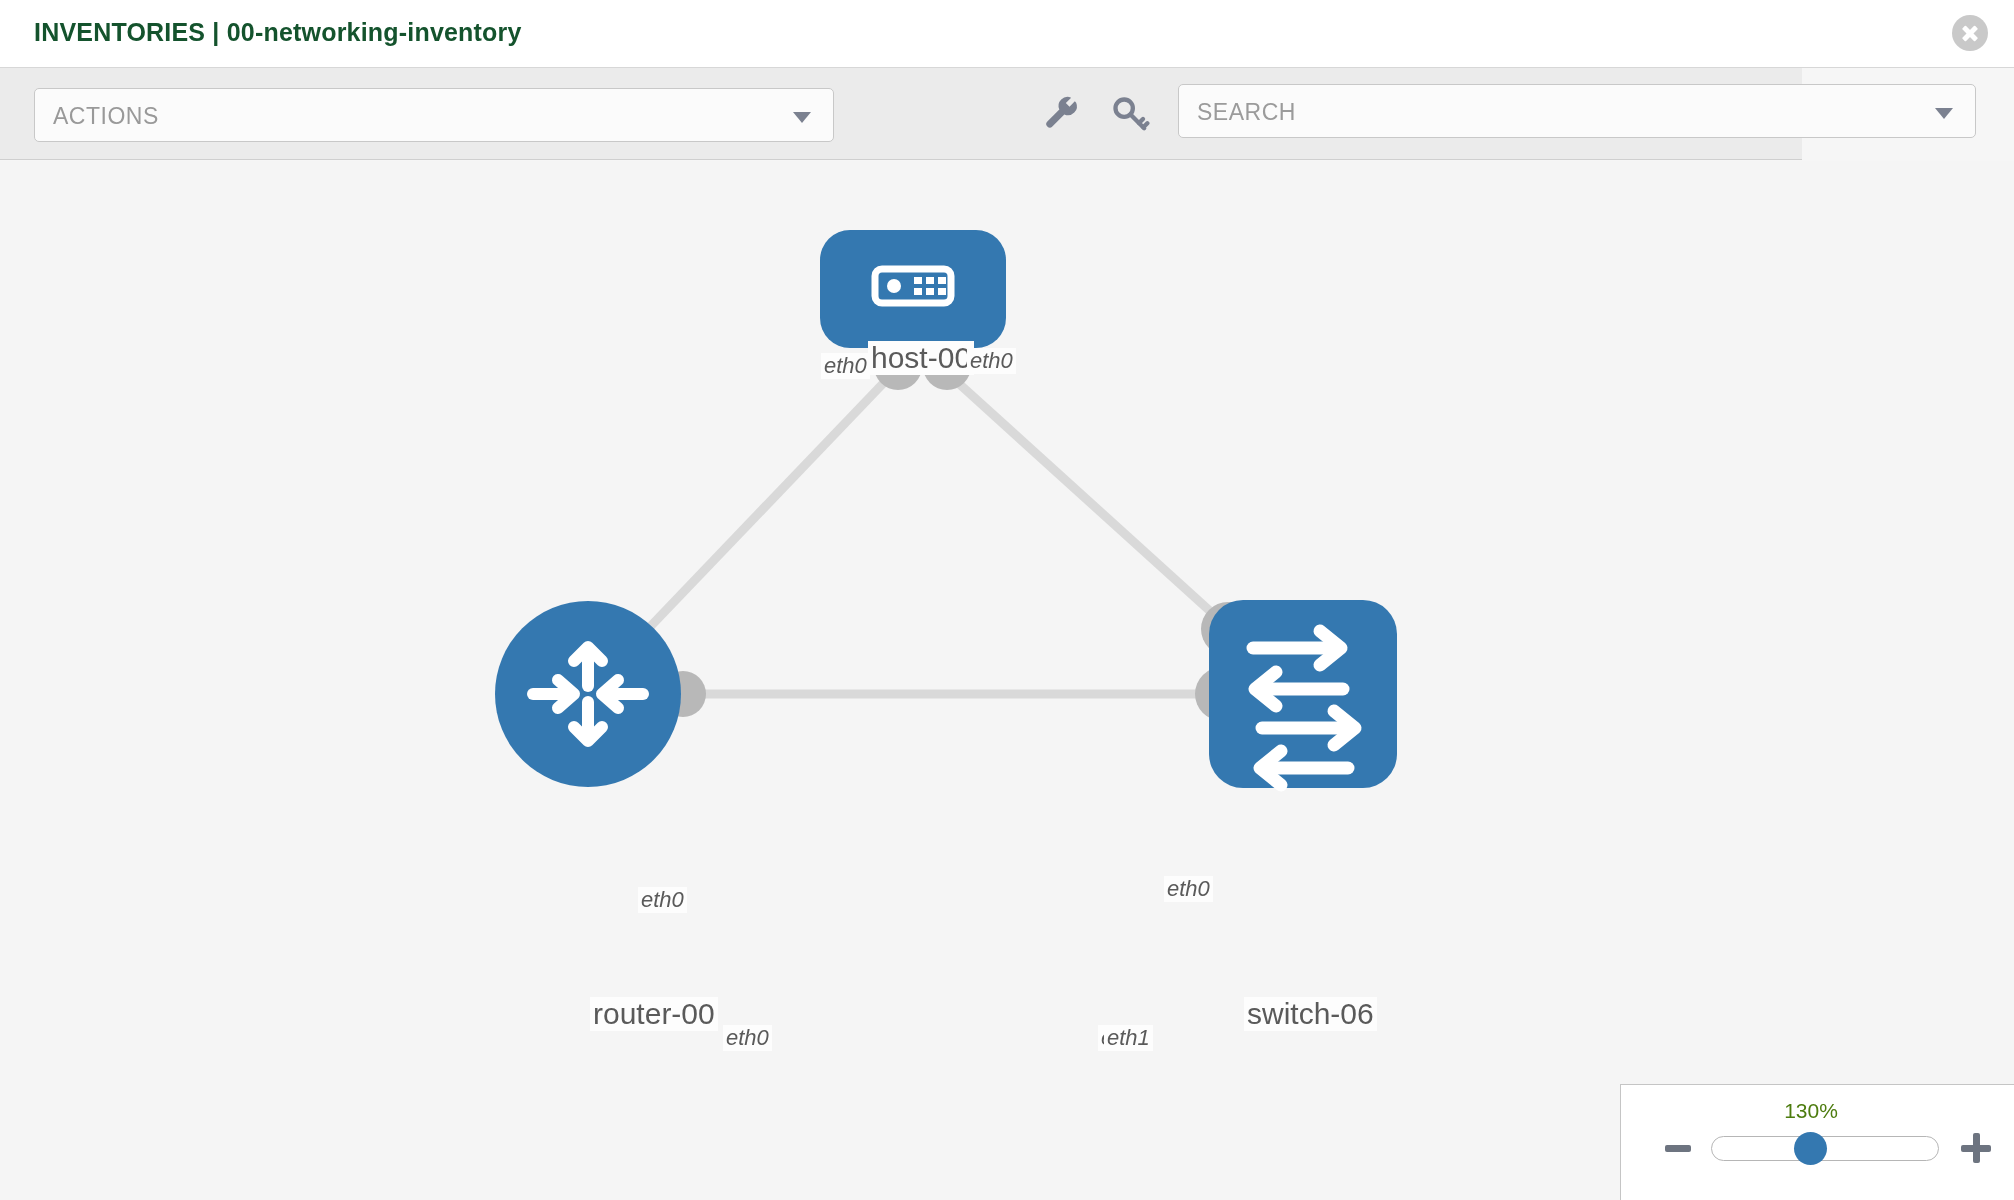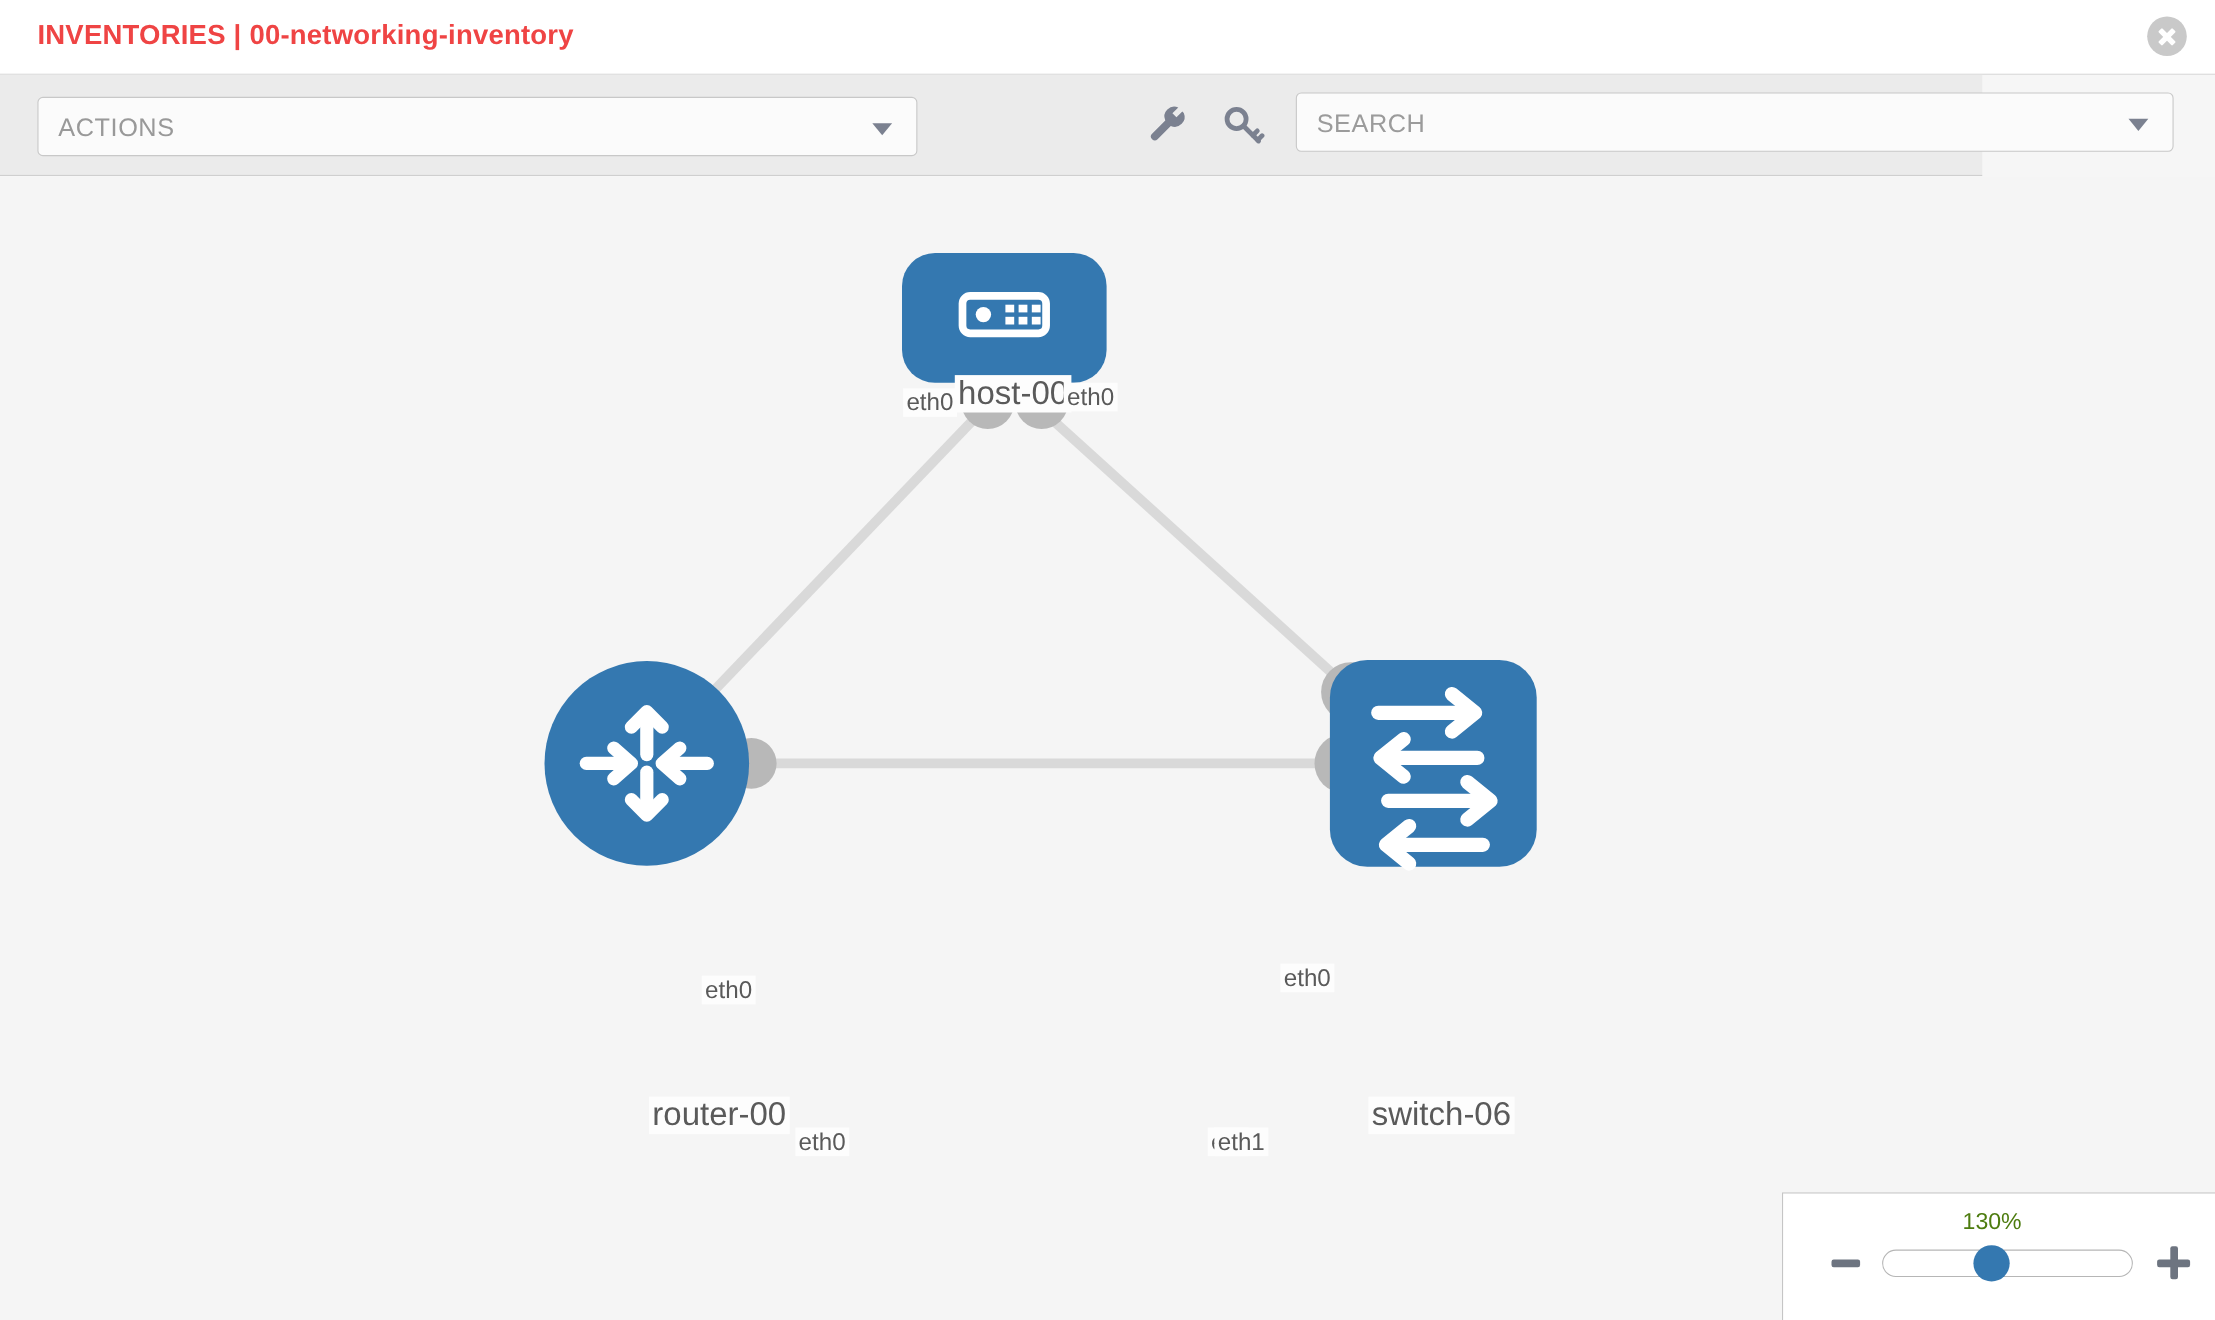--- a/index.html
+++ b/index.html
@@ -25,21 +25,21 @@
     left: 0; top: 0;
     width: 2014px; height: 68px;
     background: #ffffff;
     border-bottom: 1px solid #d7d7d7;
   }
   .header-title {
     position: absolute;
     left: 34px; top: 18px;
     font-size: 25px;
     font-weight: bold;
-    color: #ef4444;
+    color: #14532d;
     letter-spacing: 0.2px;
     white-space: nowrap;
   }
   .close-btn {
     position: absolute;
     right: 26px; top: 15px;
     width: 36px; height: 36px;
     border-radius: 50%;
     background: #c9c9c9;
     cursor: pointer;
@@ -129,21 +129,21 @@
   
   .node-label {
     position: absolute;
     background: #fdfdfd;
     color: #5a5a5a;
     white-space: nowrap;
     line-height: 1;
     padding: 2px 3px;
   }
   .node-label.big  { font-size: 30px; }
-  .node-label.iface{ font-size: 22px; }
+  .node-label.iface{ font-size: 22px; font-style: italic; }
 
   
   .zoom-panel {
     position: absolute;
     left: 1620px; top: 1084px;
     width: 420px; height: 118px;
     background: #ffffff;
     border: 1px solid #c5c5c5;
   }
   .zoom-level {

